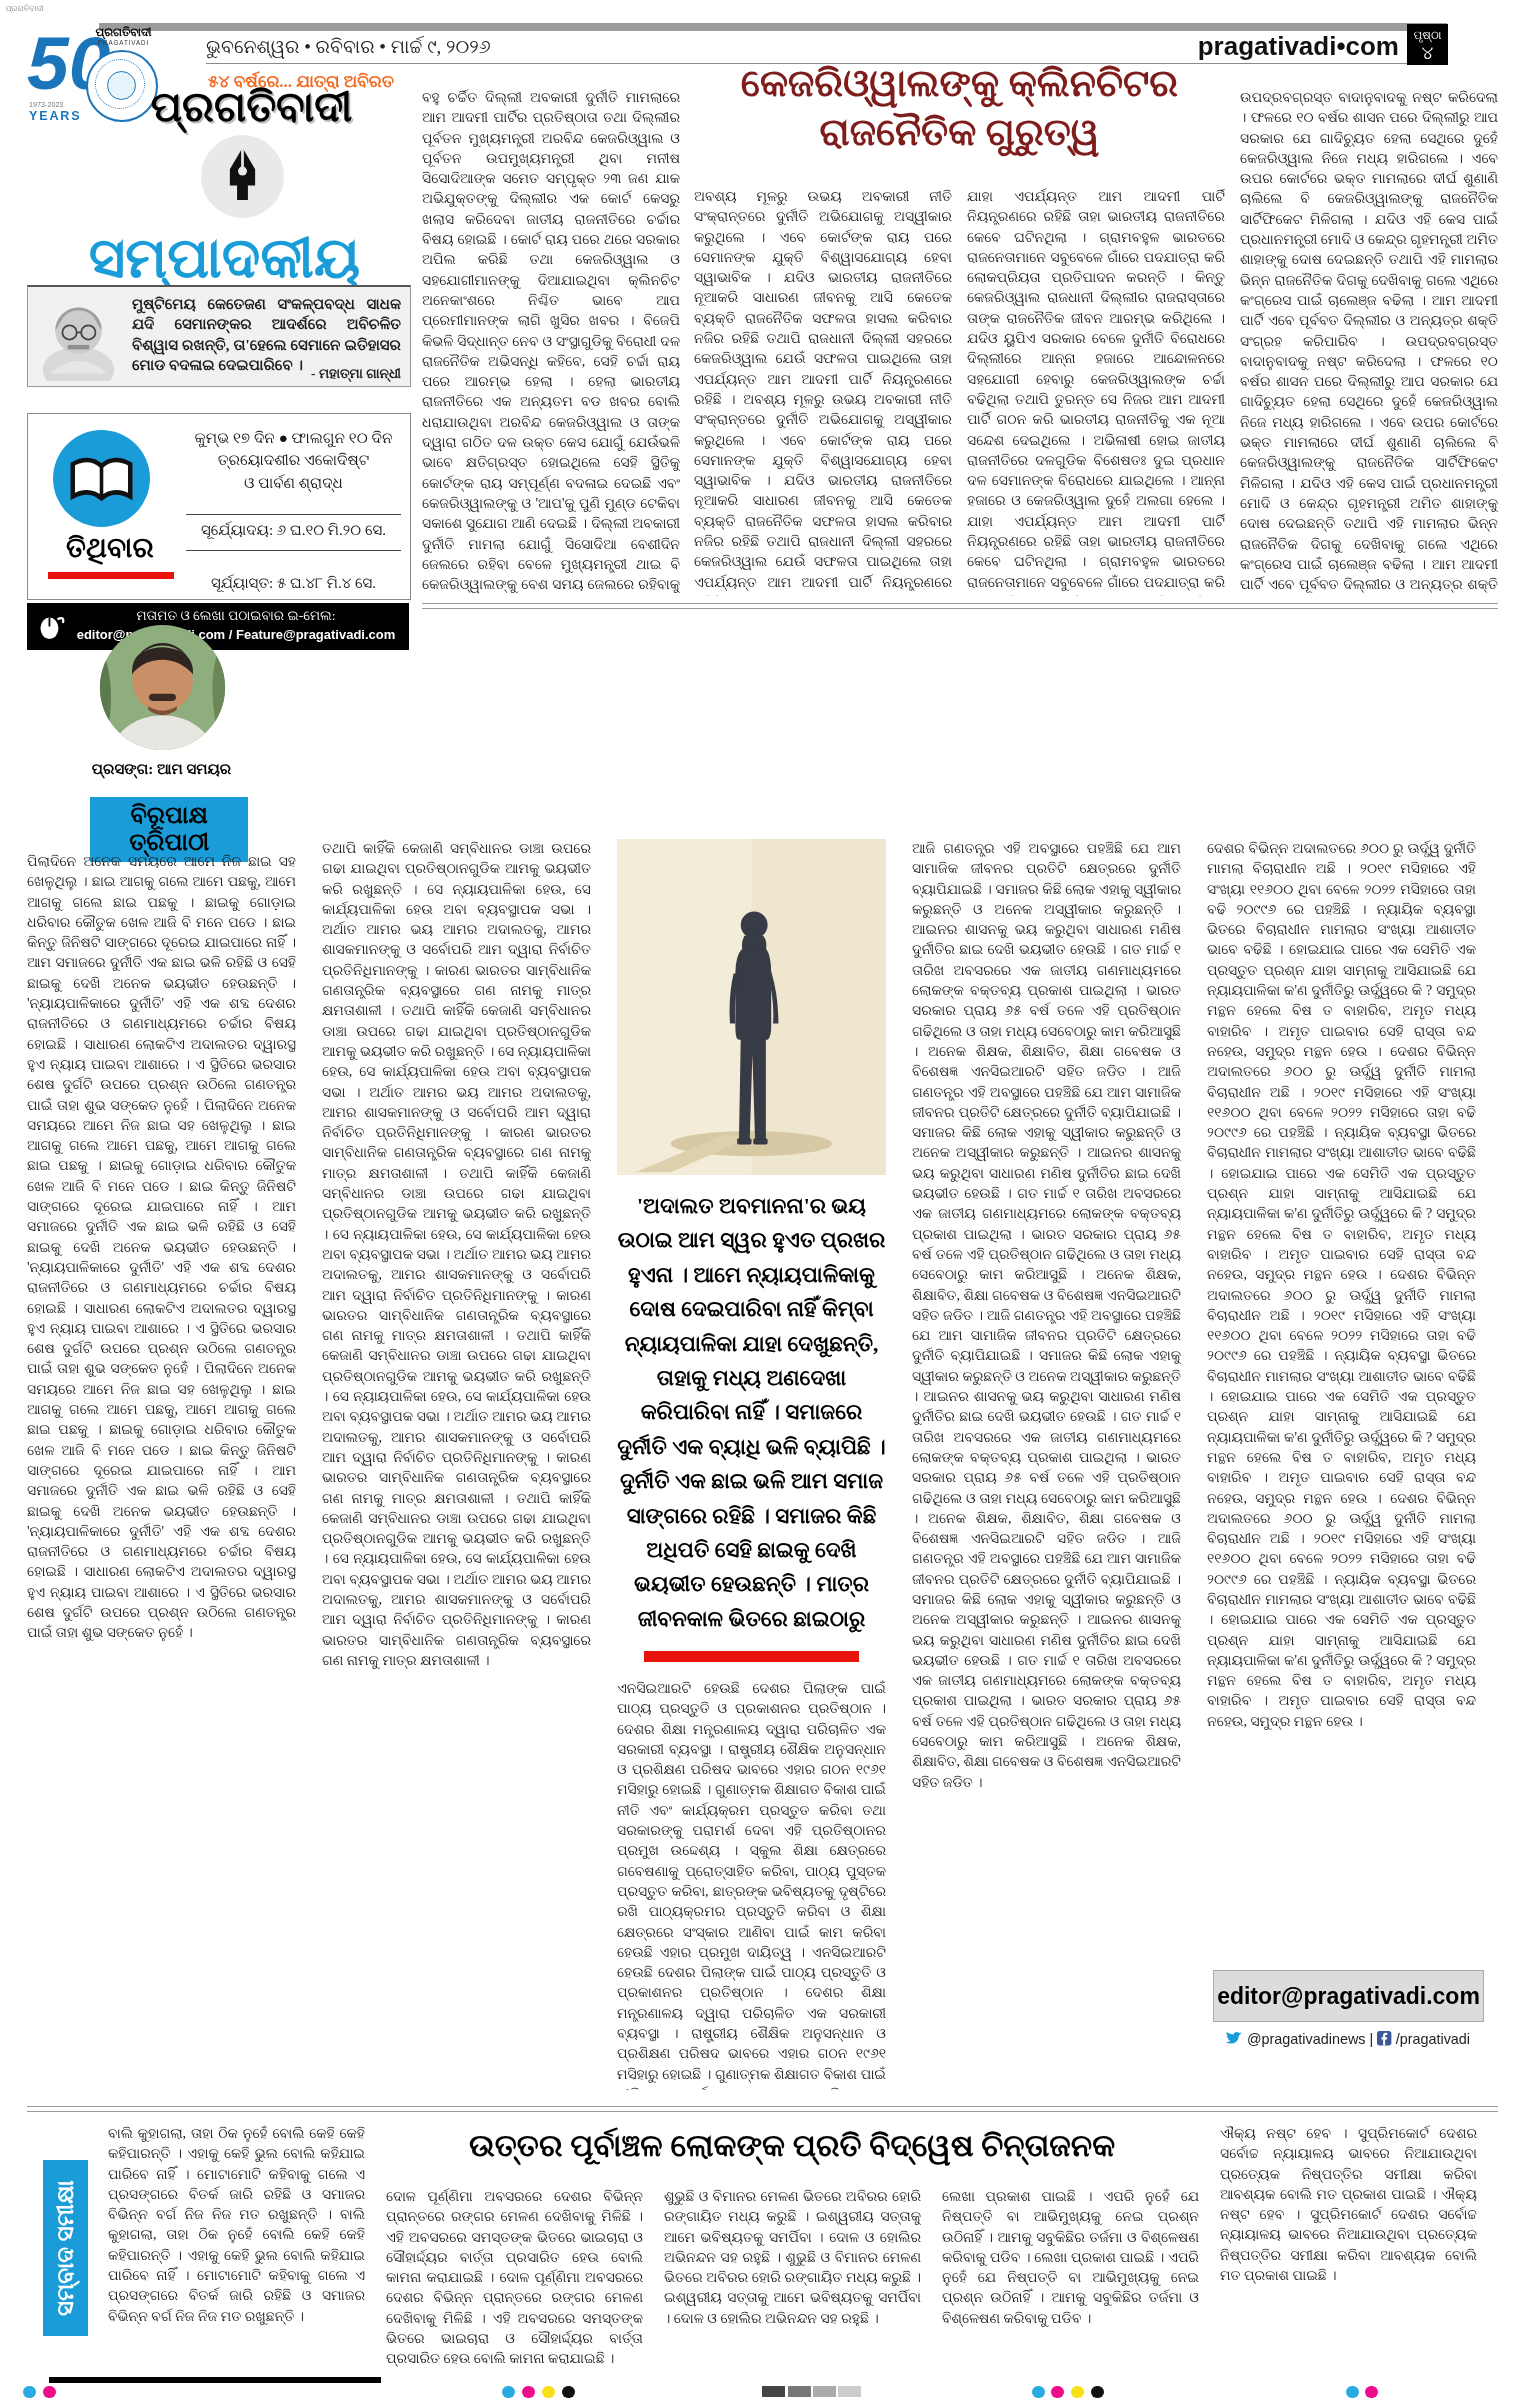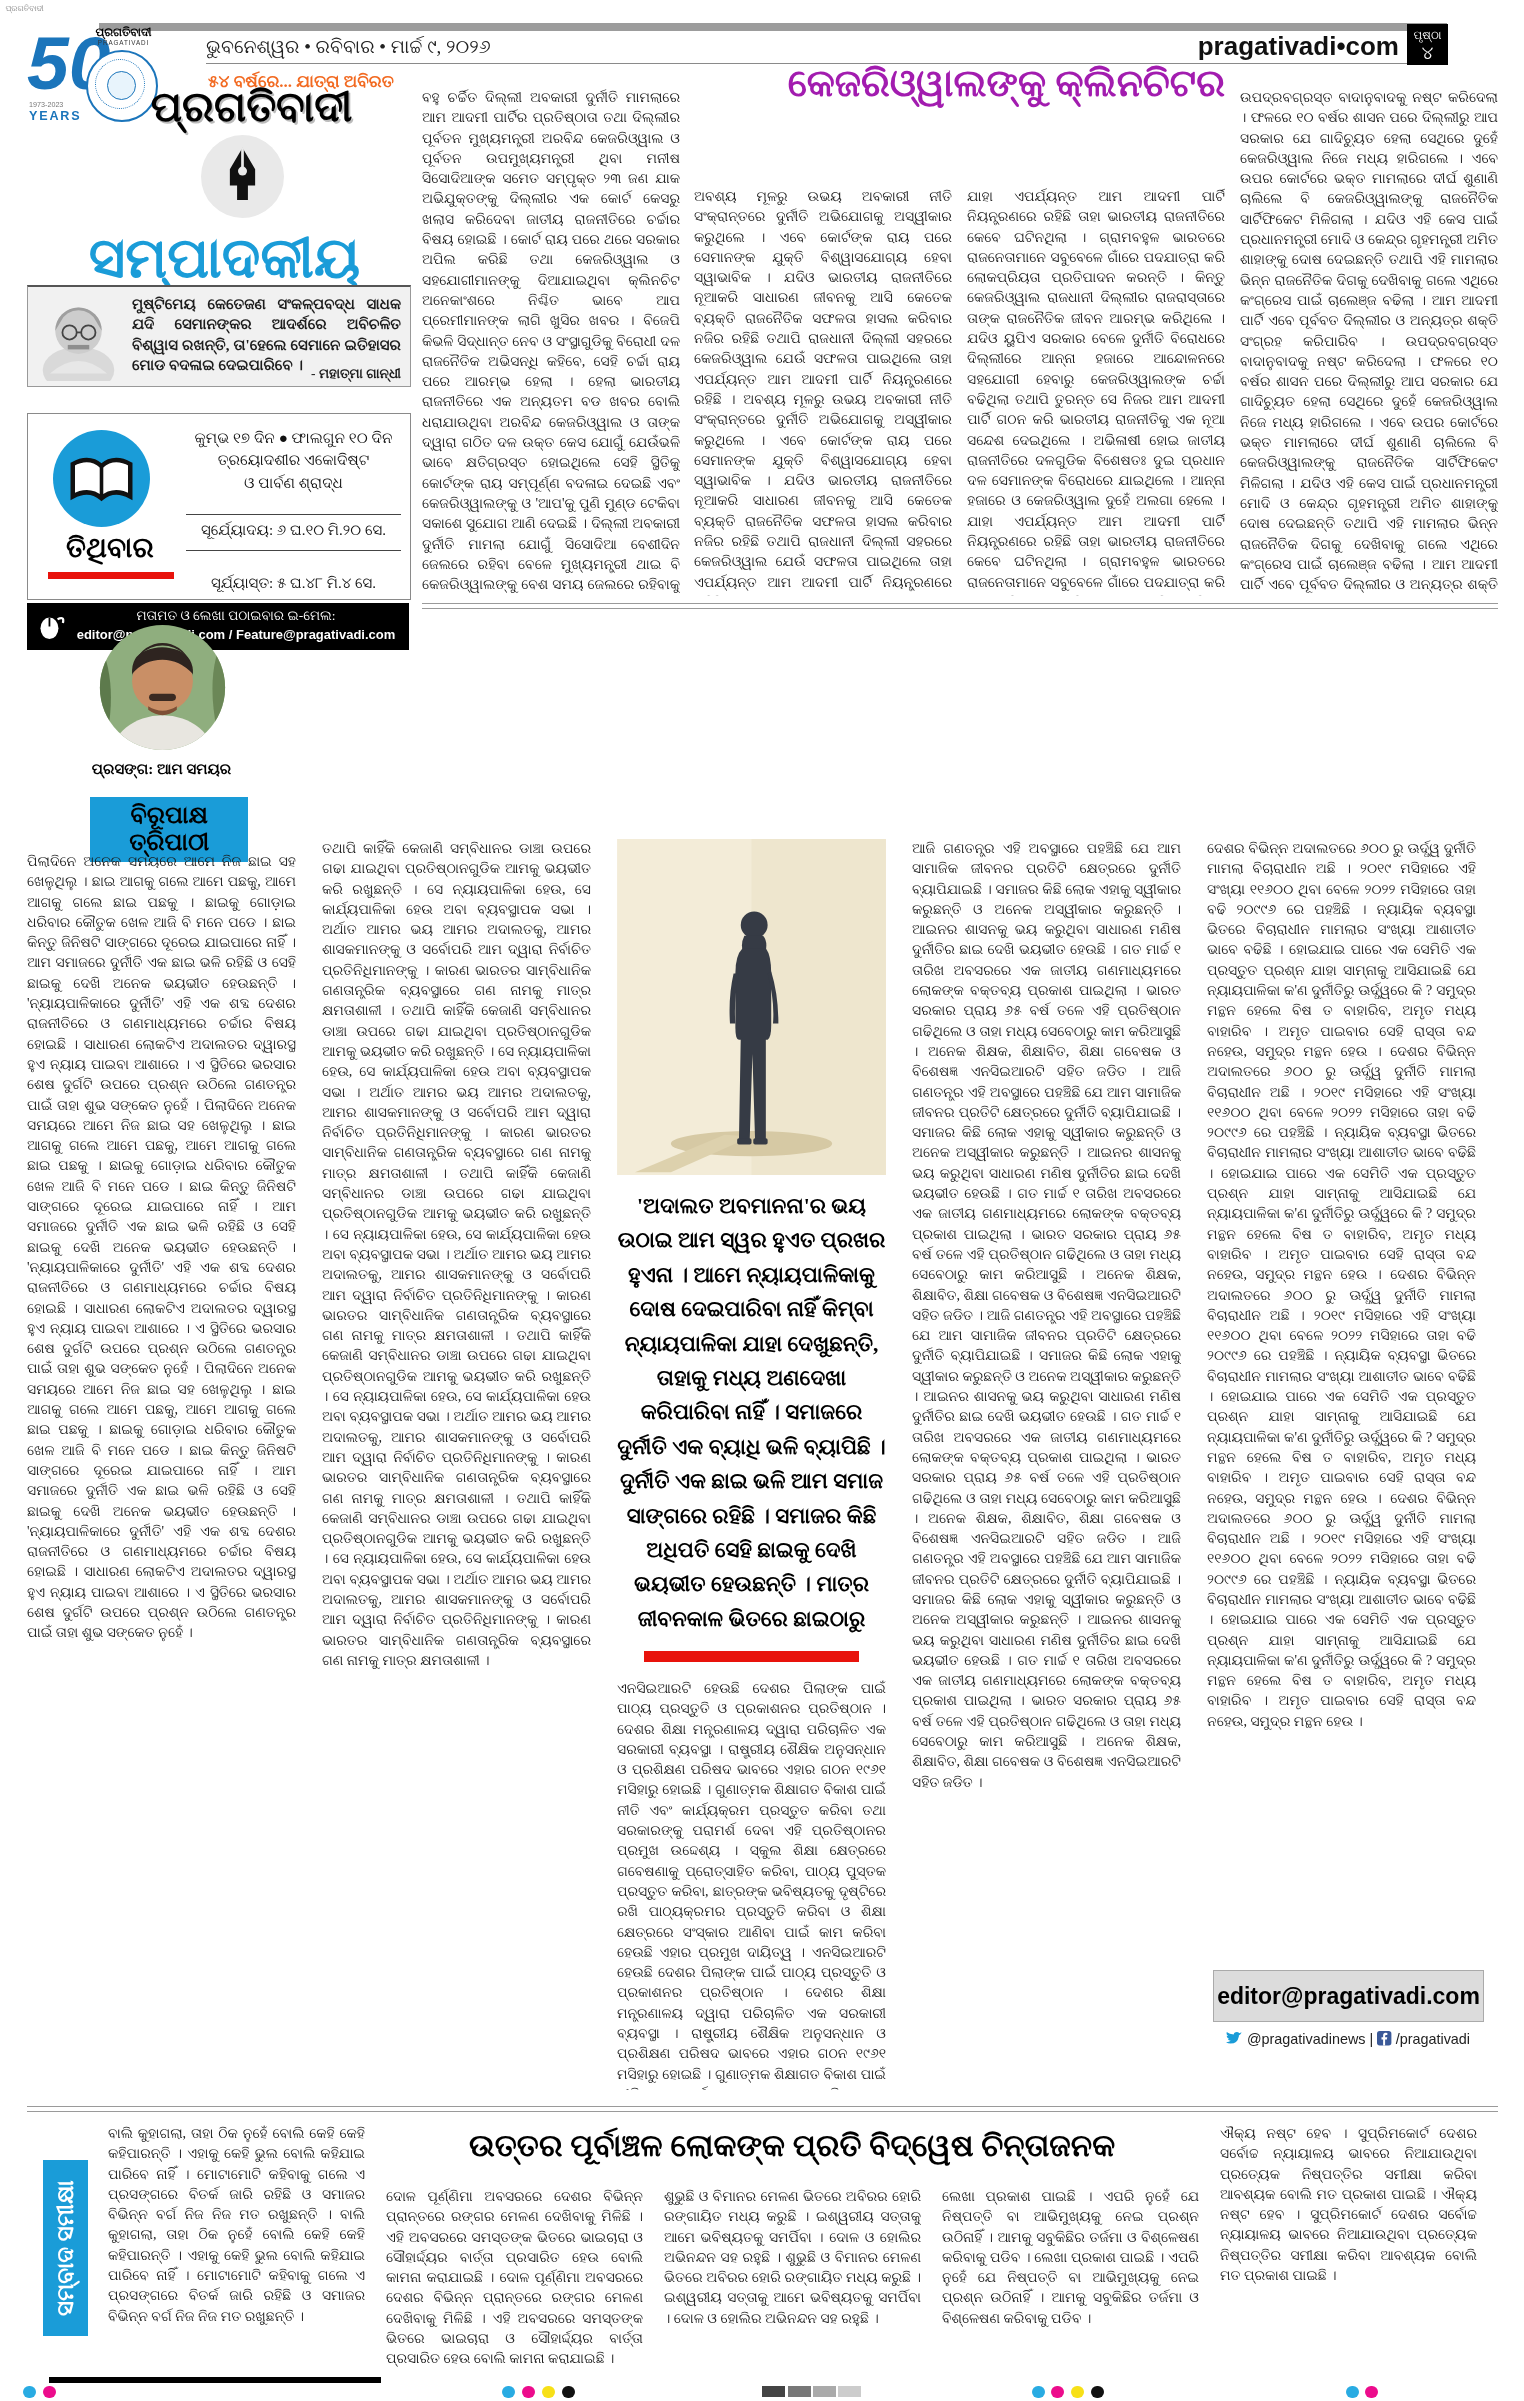--- a/index.html
+++ b/index.html
@@ -9,21 +9,21 @@
   .bodytext{font-size:14px;line-height:1.45;text-align:justify;color:#1a1a1a;overflow:hidden;}
   .col{position:absolute;overflow:hidden;}
   .rule{position:absolute;border-top:0.9px solid #8a8a8a;}
   .dblrule{position:absolute;height:3.6px;border-top:1.8px solid #9a9a9a;border-bottom:0.9px solid #9a9a9a;}
   .graybar{background:#9c9c9c;}
   .blue{color:#1a9cd8;}
   .center{text-align:center;}
   .bold{font-weight:bold;}
   .sans{font-family:"Liberation Sans","DejaVu Sans",sans-serif;}
   .headline-big{font-size:118px;font-weight:bold;line-height:1.05;text-align:center;letter-spacing:-1.8px;color:#000;}
-  .ed-headline{font-size:38px;font-weight:bold;line-height:1.3;text-align:right;color:#a21caf;}
+  .ed-headline{font-size:38px;font-weight:bold;line-height:1.3;text-align:center;color:#7f1d1d;}
   .pullquote{font-size:21.5px;line-height:1.6;font-weight:bold;text-align:center;color:#000;}
   .redbar{background:#e8130c;}
   .box-border{border:0.9px solid #8a8a8a;}
   .vlabel{writing-mode:vertical-rl;transform:rotate(180deg);}
   .dot{position:absolute;width:12.6px;height:12.6px;border-radius:50%;}
 </style>
 </head>
 <body>
 
 <div id="page">
@@ -112,20 +112,21 @@
       <path d="M24 8 Q32 4 30 12" fill="none" stroke="#fff" stroke-width="2.5"></path>
     </svg>
     <div class="abs center" style="left:43px;top:4.5px;width:332px;font-size:13.5px;">ମତାମତ ଓ ଲେଖା ପଠାଇବାର ଇ-ମେଲ:</div>
     <div class="abs center bold sans" style="left:43px;top:24px;width:332px;font-size:13px;">editor@pragativadi.com / Feature@pragativadi.com</div>
   </div>
 
   <div class="col bodytext" style="left:422px;top:88px;width:258px;height:508px;">ବହୁ ଚର୍ଚ୍ଚିତ ଦିଲ୍ଲୀ ଅବକାରୀ ଦୁର୍ନୀତି ମାମଲାରେ ଆମ ଆଦମୀ ପାର୍ଟିର ପ୍ରତିଷ୍ଠାତା ତଥା ଦିଲ୍ଲୀର ପୂର୍ବତନ ମୁଖ୍ୟମନ୍ତ୍ରୀ ଅରବିନ୍ଦ କେଜରିଓ୍ୱାଲ ଓ ପୂର୍ବତନ ଉପମୁଖ୍ୟମନ୍ତ୍ରୀ ଥିବା ମନୀଷ ସିସୋଦିଆଙ୍କ ସମେତ ସମ୍ପୃକ୍ତ ୨୩ ଜଣ ଯାକ ଅଭିଯୁକ୍ତଙ୍କୁ ଦିଲ୍ଲୀର ଏକ କୋର୍ଟ କେସରୁ ଖଲାସ କରିଦେବା ଜାତୀୟ ରାଜନୀତିରେ ଚର୍ଚ୍ଚାର ବିଷୟ ହୋଇଛି । କୋର୍ଟ ରାୟ ପରେ ଥରେ ସରକାର ଅପିଲ କରିଛି ତଥା କେଜରିଓ୍ୱାଲ ଓ ସହଯୋଗୀମାନଙ୍କୁ ଦିଆଯାଇଥିବା କ୍ଲିନଚିଟ ଅନେକାଂଶରେ ନିଶ୍ଚିତ ଭାବେ ଆପ ପ୍ରେମୀମାନଙ୍କ ଲାଗି ଖୁସିର ଖବର । ବିଜେପି କିଭଳି ସିଦ୍ଧାନ୍ତ ନେବ ଓ ସଂସ୍ଥାଗୁଡିକୁ ବିରୋଧୀ ଦଳ ରାଜନୈତିକ ଅଭିସନ୍ଧି କହିବେ, ସେହି ଚର୍ଚ୍ଚା ରାୟ ପରେ ଆରମ୍ଭ ହେଲା । ହେଲା ଭାରତୀୟ ରାଜନୀତିରେ ଏକ ଅନ୍ୟତମ ବଡ ଖବର ବୋଲି ଧରାଯାଉଥିବା ଅରବିନ୍ଦ କେଜରିଓ୍ୱାଲ ଓ ତାଙ୍କ ଦ୍ୱାରା ଗଠିତ ଦଳ ଉକ୍ତ କେସ ଯୋଗୁଁ ଯେଉଁଭଳି ଭାବେ କ୍ଷତିଗ୍ରସ୍ତ ହୋଇଥିଲେ ସେହି ସ୍ଥିତିକୁ କୋର୍ଟଙ୍କ ରାୟ ସମ୍ପୂର୍ଣ୍ଣ ବଦଳାଇ ଦେଇଛି ଏବଂ କେଜରିଓ୍ୱାଲଙ୍କୁ ଓ 'ଆପ'କୁ ପୁଣି ମୁଣ୍ଡ ଟେକିବା ସକାଶେ ସୁଯୋଗ ଆଣି ଦେଇଛି । ଦିଲ୍ଲୀ ଅବକାରୀ ଦୁର୍ନୀତି ମାମଲା ଯୋଗୁଁ ସିସୋଦିଆ ବେଶୀଦିନ ଜେଲରେ ରହିବା ବେଳେ ମୁଖ୍ୟମନ୍ତ୍ରୀ ଥାଇ ବି କେଜରିଓ୍ୱାଲଙ୍କୁ ବେଶ ସମୟ ଜେଲରେ ରହିବାକୁ ପଡିଥିଲା ।</div>
 
   <div class="abs ed-headline" style="left:694px;top:59px;width:531px;">
     <div>କେଜରିଓ୍ୱାଲଙ୍କୁ କ୍ଲିନଚିଟର</div>
+    <div>ରାଜନୈତିକ ଗୁରୁତ୍ୱ</div>
   </div>
 
   <div class="col bodytext" style="left:694px;top:187px;width:258px;height:409px;">ଅବଶ୍ୟ ମୂଳରୁ ଉଭୟ ଅବକାରୀ ନୀତି ସଂକ୍ରାନ୍ତରେ ଦୁର୍ନୀତି ଅଭିଯୋଗକୁ ଅସ୍ୱୀକାର କରୁଥିଲେ । ଏବେ କୋର୍ଟଙ୍କ ରାୟ ପରେ ସେମାନଙ୍କ ଯୁକ୍ତି ବିଶ୍ୱାସଯୋଗ୍ୟ ହେବା ସ୍ୱାଭାବିକ । ଯଦିଓ ଭାରତୀୟ ରାଜନୀତିରେ ନୂଆକରି ସାଧାରଣ ଜୀବନକୁ ଆସି କେତେକ ବ୍ୟକ୍ତି ରାଜନୈତିକ ସଫଳତା ହାସଲ କରିବାର ନଜିର ରହିଛି ତଥାପି ରାଜଧାନୀ ଦିଲ୍ଲୀ ସହରରେ କେଜରିଓ୍ୱାଲ ଯେଉଁ ସଫଳତା ପାଇଥିଲେ ତାହା ଏପର୍ଯ୍ୟନ୍ତ ଆମ ଆଦମୀ ପାର୍ଟି ନିୟନ୍ତ୍ରଣରେ ରହିଛି । ଅବଶ୍ୟ ମୂଳରୁ ଉଭୟ ଅବକାରୀ ନୀତି ସଂକ୍ରାନ୍ତରେ ଦୁର୍ନୀତି ଅଭିଯୋଗକୁ ଅସ୍ୱୀକାର କରୁଥିଲେ । ଏବେ କୋର୍ଟଙ୍କ ରାୟ ପରେ ସେମାନଙ୍କ ଯୁକ୍ତି ବିଶ୍ୱାସଯୋଗ୍ୟ ହେବା ସ୍ୱାଭାବିକ । ଯଦିଓ ଭାରତୀୟ ରାଜନୀତିରେ ନୂଆକରି ସାଧାରଣ ଜୀବନକୁ ଆସି କେତେକ ବ୍ୟକ୍ତି ରାଜନୈତିକ ସଫଳତା ହାସଲ କରିବାର ନଜିର ରହିଛି ତଥାପି ରାଜଧାନୀ ଦିଲ୍ଲୀ ସହରରେ କେଜରିଓ୍ୱାଲ ଯେଉଁ ସଫଳତା ପାଇଥିଲେ ତାହା ଏପର୍ଯ୍ୟନ୍ତ ଆମ ଆଦମୀ ପାର୍ଟି ନିୟନ୍ତ୍ରଣରେ ରହିଛି ।</div>
   <div class="col bodytext" style="left:967px;top:187px;width:258px;height:409px;">ଯାହା ଏପର୍ଯ୍ୟନ୍ତ ଆମ ଆଦମୀ ପାର୍ଟି ନିୟନ୍ତ୍ରଣରେ ରହିଛି ତାହା ଭାରତୀୟ ରାଜନୀତିରେ କେବେ ଘଟିନଥିଲା । ଗ୍ରାମବହୁଳ ଭାରତରେ ରାଜନେତାମାନେ ସବୁବେଳେ ଗାଁରେ ପଦଯାତ୍ରା କରି ଲୋକପ୍ରିୟତା ପ୍ରତିପାଦନ କରନ୍ତି । କିନ୍ତୁ କେଜରିଓ୍ୱାଲ ରାଜଧାନୀ ଦିଲ୍ଲୀର ରାଜରାସ୍ତାରେ ତାଙ୍କ ରାଜନୈତିକ ଜୀବନ ଆରମ୍ଭ କରିଥିଲେ । ଯଦିଓ ୟୁପିଏ ସରକାର ବେଳେ ଦୁର୍ନୀତି ବିରୋଧରେ ଦିଲ୍ଲୀରେ ଆନ୍ନା ହଜାରେ ଆନ୍ଦୋଳନରେ ସହଯୋଗୀ ହେବାରୁ କେଜରିଓ୍ୱାଲଙ୍କ ଚର୍ଚ୍ଚା ବଢିଥିଲା ତଥାପି ତୁରନ୍ତ ସେ ନିଜର ଆମ ଆଦମୀ ପାର୍ଟି ଗଠନ କରି ଭାରତୀୟ ରାଜନୀତିକୁ ଏକ ନୂଆ ସନ୍ଦେଶ ଦେଇଥିଲେ । ଅଭିଳାଷୀ ହୋଇ ଜାତୀୟ ରାଜନୀତିରେ ଦଳଗୁଡିକ ବିଶେଷତଃ ଦୁଇ ପ୍ରଧାନ ଦଳ ସେମାନଙ୍କ ବିରୋଧରେ ଯାଇଥିଲେ । ଆନ୍ନା ହଜାରେ ଓ କେଜରିଓ୍ୱାଲ ଦୁହେଁ ଅଲଗା ହେଲେ । ଯାହା ଏପର୍ଯ୍ୟନ୍ତ ଆମ ଆଦମୀ ପାର୍ଟି ନିୟନ୍ତ୍ରଣରେ ରହିଛି ତାହା ଭାରତୀୟ ରାଜନୀତିରେ କେବେ ଘଟିନଥିଲା । ଗ୍ରାମବହୁଳ ଭାରତରେ ରାଜନେତାମାନେ ସବୁବେଳେ ଗାଁରେ ପଦଯାତ୍ରା କରି ଲୋକପ୍ରିୟତା ପ୍ରତିପାଦନ କରନ୍ତି । କିନ୍ତୁ କେଜରିଓ୍ୱାଲ ରାଜଧାନୀ ଦିଲ୍ଲୀର ରାଜରାସ୍ତାରେ ତାଙ୍କ ରାଜନୈତିକ ଜୀବନ ଆରମ୍ଭ କରିଥିଲେ । ଯଦିଓ ୟୁପିଏ ସରକାର ବେଳେ ଦୁର୍ନୀତି ବିରୋଧରେ ଦିଲ୍ଲୀରେ ଆନ୍ନା ହଜାରେ ଆନ୍ଦୋଳନରେ ସହଯୋଗୀ ହେବାରୁ କେଜରିଓ୍ୱାଲଙ୍କ ଚର୍ଚ୍ଚା ବଢିଥିଲା ତଥାପି ତୁରନ୍ତ ସେ ନିଜର ଆମ ଆଦମୀ ପାର୍ଟି ଗଠନ କରି ଭାରତୀୟ ରାଜନୀତିକୁ ଏକ ନୂଆ ସନ୍ଦେଶ ଦେଇଥିଲେ । ଅଭିଳାଷୀ ହୋଇ ଜାତୀୟ ରାଜନୀତିରେ ଦଳଗୁଡିକ ବିଶେଷତଃ ଦୁଇ ପ୍ରଧାନ ଦଳ ସେମାନଙ୍କ ବିରୋଧରେ ଯାଇଥିଲେ । ଆନ୍ନା ହଜାରେ ଓ କେଜରିଓ୍ୱାଲ ଦୁହେଁ ଅଲଗା ହେଲେ ।</div>
   <div class="col bodytext" style="left:1240px;top:88px;width:258px;height:508px;">ଉପଦ୍ରବଗ୍ରସ୍ତ ବାଦାନୁବାଦକୁ ନଷ୍ଟ କରିଦେଲା । ଫଳରେ ୧୦ ବର୍ଷର ଶାସନ ପରେ ଦିଲ୍ଲୀରୁ ଆପ ସରକାର ଯେ ଗାଦିଚ୍ୟୁତ ହେଲା ସେଥିରେ ଦୁହେଁ କେଜରିଓ୍ୱାଲ ନିଜେ ମଧ୍ୟ ହାରିଗଲେ । ଏବେ ଉପର କୋର୍ଟରେ ଭକ୍ତ ମାମଲାରେ ଦୀର୍ଘ ଶୁଣାଣି ଚାଲିଲେ ବି କେଜରିଓ୍ୱାଲଙ୍କୁ ରାଜନୈତିକ ସାର୍ଟିଫିକେଟ ମିଳିଗଲା । ଯଦିଓ ଏହି କେସ ପାଇଁ ପ୍ରଧାନମନ୍ତ୍ରୀ ମୋଦି ଓ କେନ୍ଦ୍ର ଗୃହମନ୍ତ୍ରୀ ଅମିତ ଶାହାଙ୍କୁ ଦୋଷ ଦେଇଛନ୍ତି ତଥାପି ଏହି ମାମଲାର ଭିନ୍ନ ରାଜନୈତିକ ଦିଗକୁ ଦେଖିବାକୁ ଗଲେ ଏଥିରେ କଂଗ୍ରେସ ପାଇଁ ଚାଲେଞ୍ଜ ବଢିଲା । ଆମ ଆଦମୀ ପାର୍ଟି ଏବେ ପୂର୍ବବତ ଦିଲ୍ଲୀର ଓ ଅନ୍ୟତ୍ର ଶକ୍ତି ସଂଗ୍ରହ କରିପାରିବ । ଉପଦ୍ରବଗ୍ରସ୍ତ ବାଦାନୁବାଦକୁ ନଷ୍ଟ କରିଦେଲା । ଫଳରେ ୧୦ ବର୍ଷର ଶାସନ ପରେ ଦିଲ୍ଲୀରୁ ଆପ ସରକାର ଯେ ଗାଦିଚ୍ୟୁତ ହେଲା ସେଥିରେ ଦୁହେଁ କେଜରିଓ୍ୱାଲ ନିଜେ ମଧ୍ୟ ହାରିଗଲେ । ଏବେ ଉପର କୋର୍ଟରେ ଭକ୍ତ ମାମଲାରେ ଦୀର୍ଘ ଶୁଣାଣି ଚାଲିଲେ ବି କେଜରିଓ୍ୱାଲଙ୍କୁ ରାଜନୈତିକ ସାର୍ଟିଫିକେଟ ମିଳିଗଲା । ଯଦିଓ ଏହି କେସ ପାଇଁ ପ୍ରଧାନମନ୍ତ୍ରୀ ମୋଦି ଓ କେନ୍ଦ୍ର ଗୃହମନ୍ତ୍ରୀ ଅମିତ ଶାହାଙ୍କୁ ଦୋଷ ଦେଇଛନ୍ତି ତଥାପି ଏହି ମାମଲାର ଭିନ୍ନ ରାଜନୈତିକ ଦିଗକୁ ଦେଖିବାକୁ ଗଲେ ଏଥିରେ କଂଗ୍ରେସ ପାଇଁ ଚାଲେଞ୍ଜ ବଢିଲା । ଆମ ଆଦମୀ ପାର୍ଟି ଏବେ ପୂର୍ବବତ ଦିଲ୍ଲୀର ଓ ଅନ୍ୟତ୍ର ଶକ୍ତି ସଂଗ୍ରହ କରିପାରିବ ।</div>
 
   <div class="dblrule" style="left:422px;top:603px;width:1076px;"></div>
 
   <div class="abs" style="left:27px;top:619px;width:269px;height:221px;">
     <svg class="abs" style="left:72px;top:5.4px;" width="127" height="127" viewBox="0 0 142 142">

